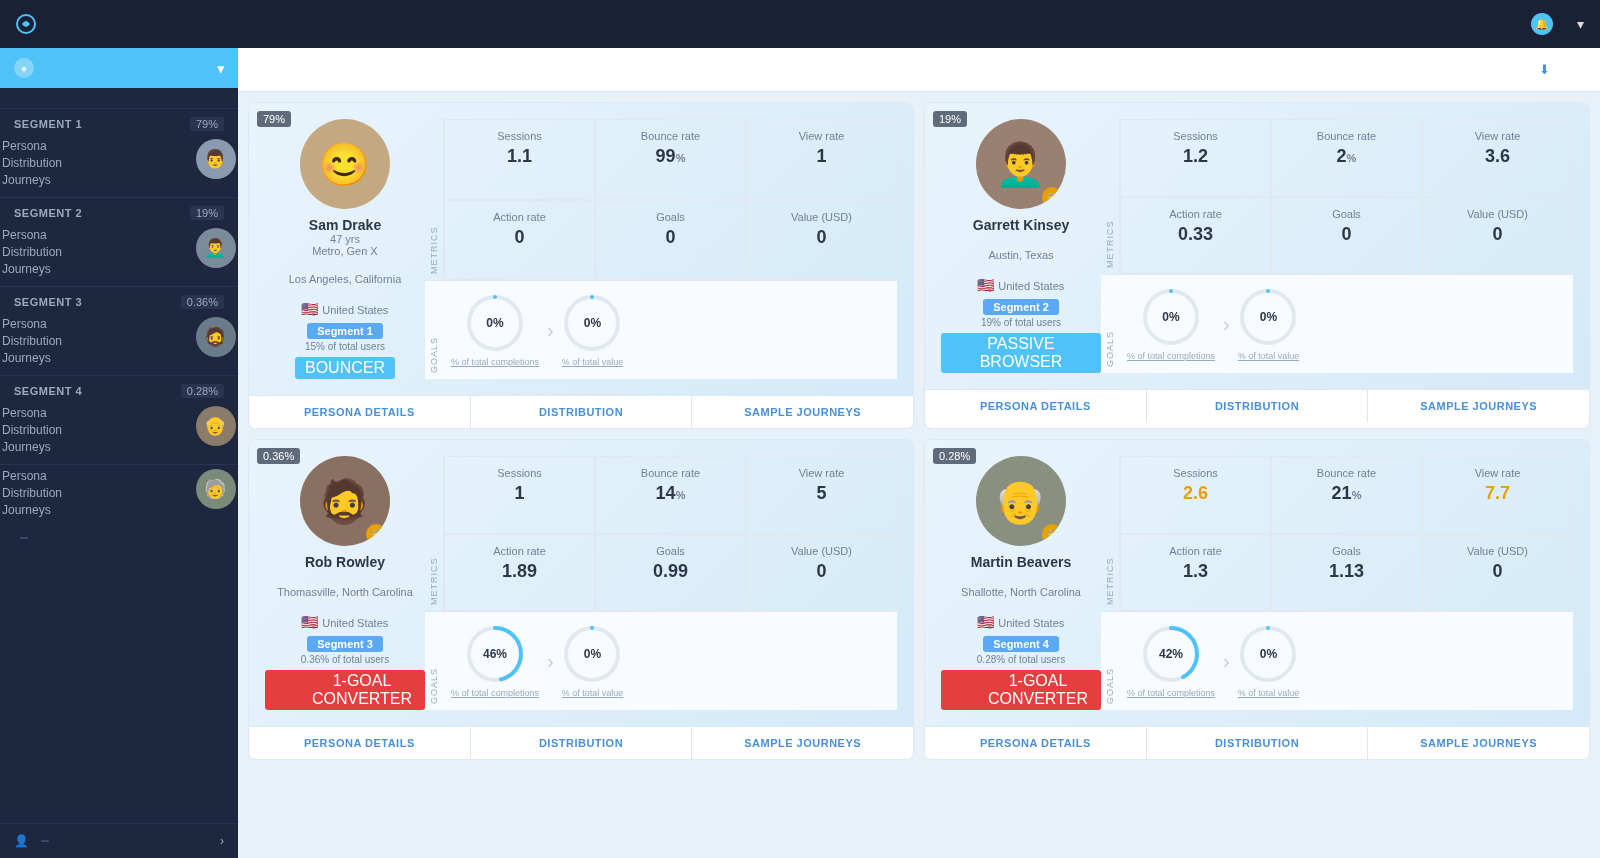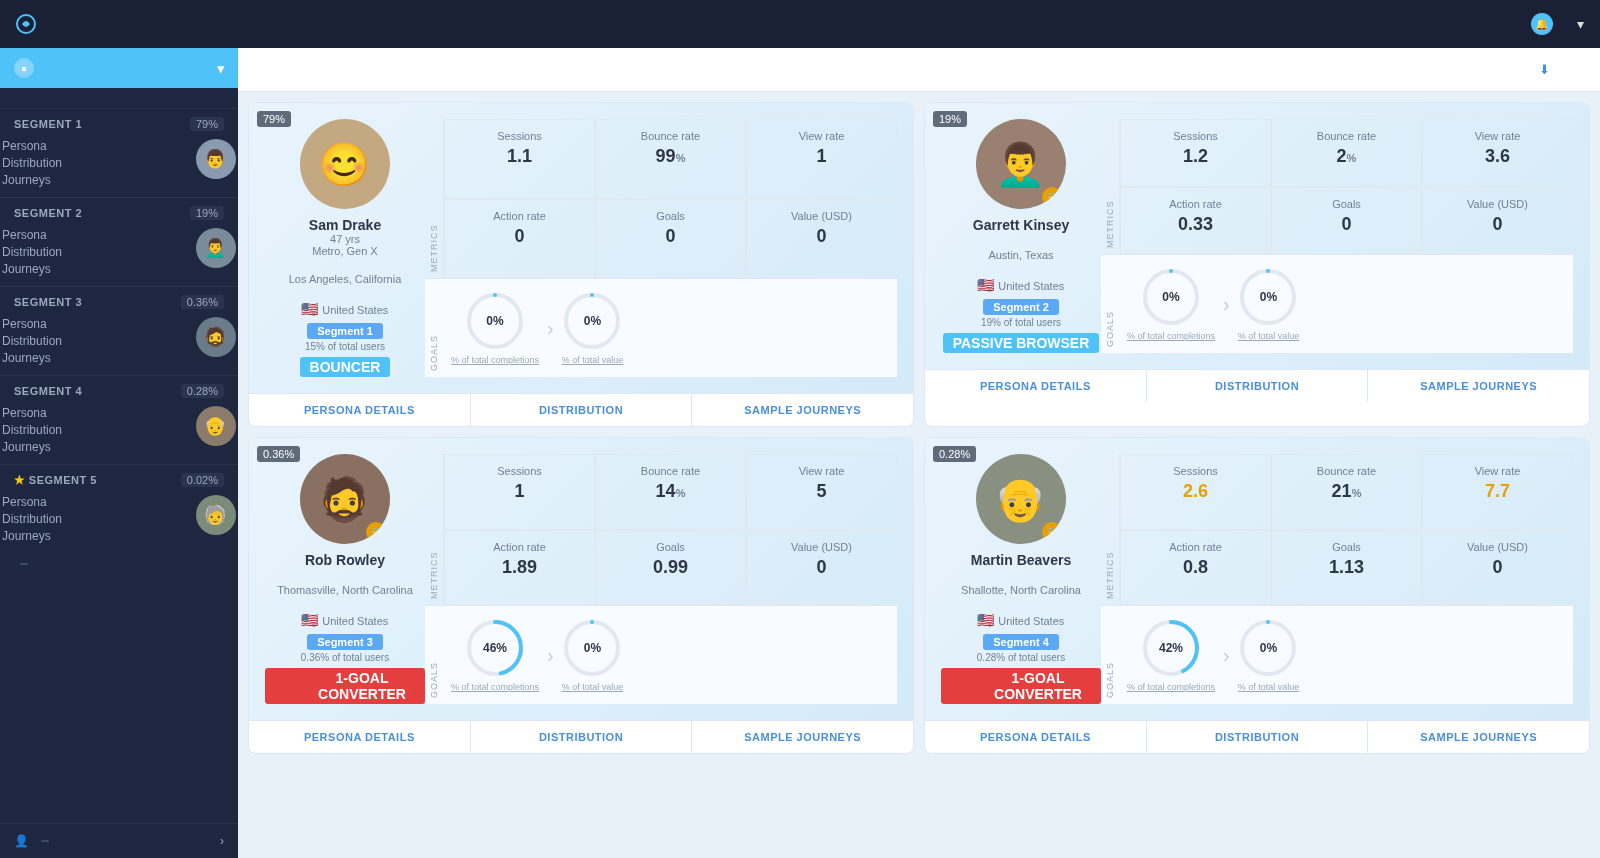--- a/index.html
+++ b/index.html
@@ -319,22 +319,22 @@
     .card-pct-users {
       font-size: 10px;
       color: #718096;
       text-align: center;
       margin-top: 2px;
     }
     .card-type-tag {
       margin-top: 5px;
       padding: 2px 10px;
       border-radius: 3px;
-      font-size: 14px;
-      font-weight: bold;
+      font-size: 16px;
+      font-weight: normal;
       color: #fff;
       text-align: center;
     }
     .tag-bouncer { background: #4fc3f7; }
     .tag-passive { background: #4fc3f7; }
     .tag-1goal { background: #e53e3e; padding-left: 44px; }
     .metrics-row-group {
       display: flex;
       flex: 1;
     }
@@ -530,24 +530,20 @@
               <a>Persona</a>
               <a>Distribution</a>
               <a>Journeys</a>
             </div>
             <div class="sidebar-avatar" style="background: rgb(138, 123, 106);">
               <div class="sidebar-avatar-img">👴</div>
             </div>
           </div>
         </div>
         <div class="sidebar-segment">
-          <div class="sidebar-segment-header">
-            <span class="seg-label"><span class="star-icon">★</span> SEGMENT 5</span>
-            <span class="seg-pct">0.02%</span>
-          </div>
           <div class="sidebar-segment-body">
             <div class="sidebar-segment-links">
               <a>Persona</a>
               <a>Distribution</a>
               <a>Journeys</a>
             </div>
             <div class="sidebar-avatar" style="background: rgb(122, 139, 122);">
               <div class="sidebar-avatar-img">🧓</div>
             </div>
           </div>
@@ -866,21 +862,21 @@
             <div class="metric-cell">
               <div class="metric-label">Bounce rate</div>
               <div class="metric-value">21<span class="metric-unit">%</span></div>
             </div>
             <div class="metric-cell">
               <div class="metric-label">View rate</div>
               <div class="metric-value highlight">7.7</div>
             </div>
             <div class="metric-cell">
               <div class="metric-label">Action rate</div>
-              <div class="metric-value">0.8</div>
+              <div class="metric-value">1.3</div>
             </div>
             <div class="metric-cell">
               <div class="metric-label">Goals</div>
               <div class="metric-value">1.13</div>
             </div>
             <div class="metric-cell">
               <div class="metric-label">Value (USD)</div>
               <div class="metric-value">0</div>
             </div>
           </div>

